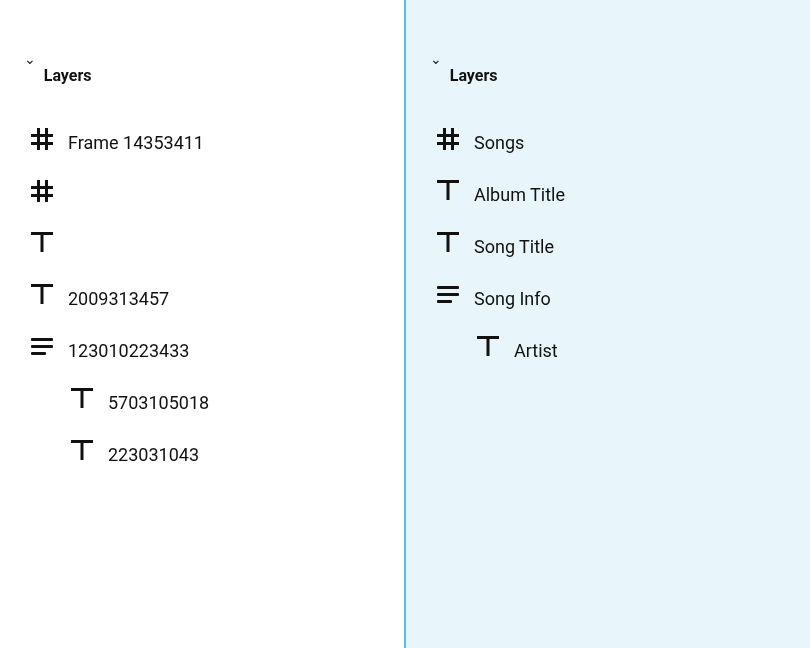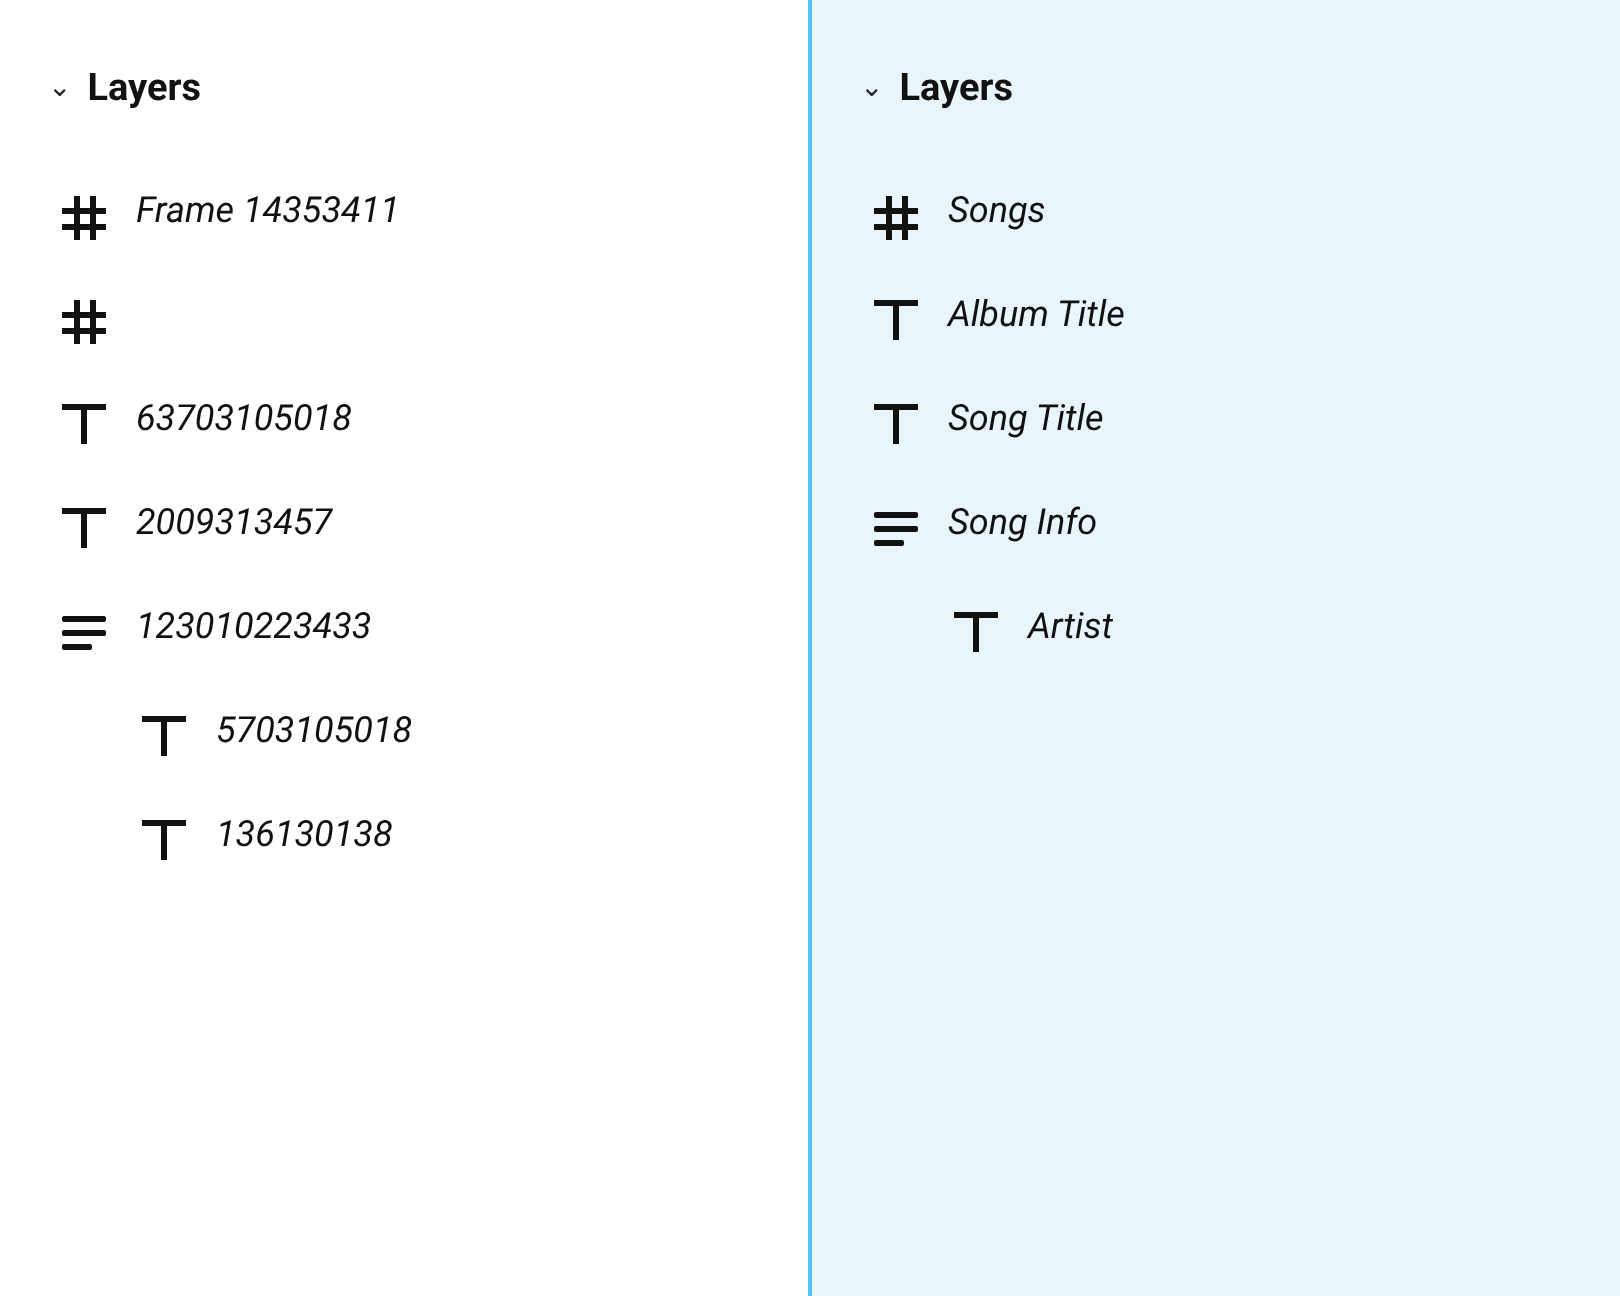--- a/index.html
+++ b/index.html
@@ -36,38 +36,38 @@
       gap: 8px;
       margin-bottom: 28px;
     }
 
     .chevron-icon {
       font-size: 14px;
       color: #222;
     }
 
     .panel-title {
-      font-size: 19px;
+      font-size: 16px;
       font-weight: 700;
       color: #111;
+      margin-top: 34px;
     }
 
     .layer-list {
       display: flex;
       flex-direction: column;
       gap: 0;
     }
 
     .layer-item {
       display: flex;
-      align-items: flex-start;
+      align-items: flex-end;
       gap: 12px;
       padding: 12px 4px;
       min-height: 52px;
-      font-style: italic;
     }
 
     .layer-item.indented {
       padding-left: 44px;
     }
 
     .layer-icon {
       width: 28px;
       height: 28px;
       display: flex;
@@ -216,21 +216,20 @@
           </div>
         </div>
       </div>
       <div class="layer-item">
         <div class="layer-icon">
           <div class="t-icon">
             <span class="t-top"></span>
             <span class="t-stem"></span>
           </div>
         </div>
-        <span class="layer-name">63703105018</span>
       </div>
       <div class="layer-item">
         <div class="layer-icon">
           <div class="t-icon">
             <span class="t-top"></span>
             <span class="t-stem"></span>
           </div>
         </div>
         <span class="layer-name">2009313457</span>
       </div>
@@ -253,21 +252,21 @@
         </div>
         <span class="layer-name">5703105018</span>
       </div>
       <div class="layer-item indented">
         <div class="layer-icon">
           <div class="t-icon">
             <span class="t-top"></span>
             <span class="t-stem"></span>
           </div>
         </div>
-        <span class="layer-name">136130138</span>
+        <span class="layer-name">223031043</span>
       </div>
     </div>
 </div>
 
 <div class="panel panel-right">
   <div class="panel-header">
     <span class="chevron-icon">⌄</span>
     <span class="panel-title">Layers</span>
   </div>
   <div class="layer-list" id="right-list">

